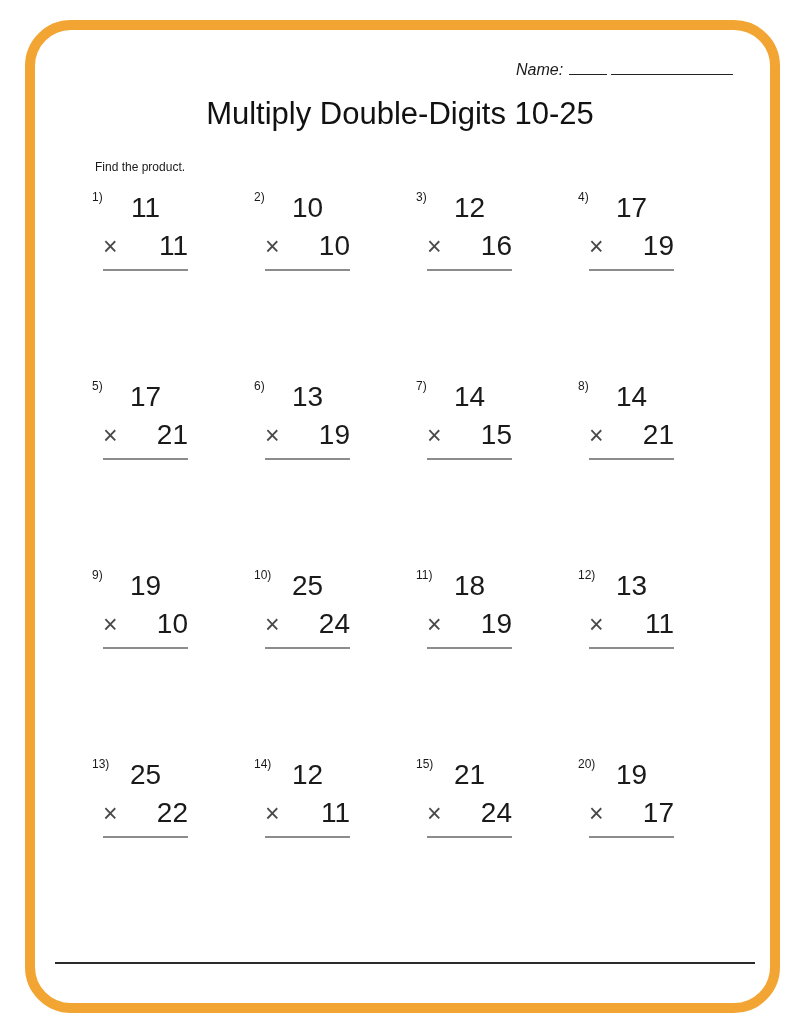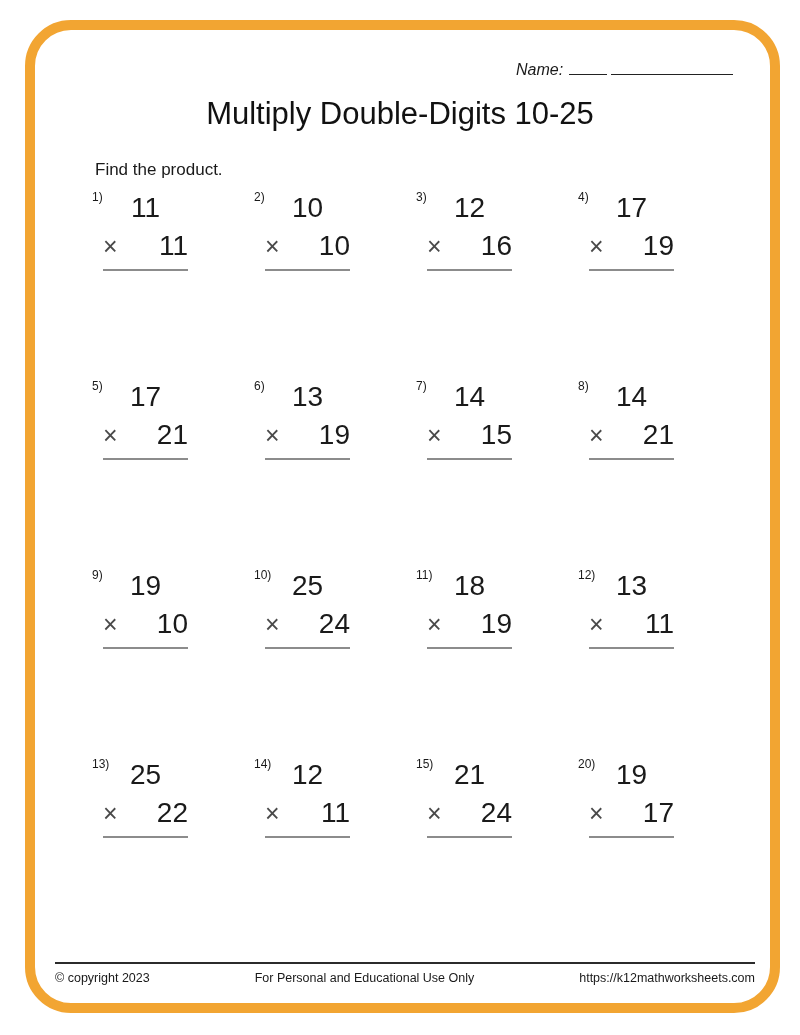--- a/index.html
+++ b/index.html
@@ -55,21 +55,21 @@
     font-size: 31px;
     font-weight: normal;
     letter-spacing: 0px;
     color: #111111;
   }
   
   .instruction {
     position: absolute;
     top: 160px;
     left: 95px;
-    font-size: 17px;
+    font-size: 12px;
     color: #1a1a1a;
   }
   
   .problems {
     position: absolute;
     left: 92px;
     top: 189px;
     display: grid;
     grid-template-columns: repeat(4, 162px);
     grid-auto-rows: 189px;
@@ -322,19 +322,14 @@
           <div class="op-row">
             <span class="times">×</span>
             <span class="bottom-operand">17</span>
           </div>
           <div class="answer-line"></div>
         </div>
       </div>
     </div>
 
   <div class="footer-rule"></div>
-  <div class="footer">
-    <span>© copyright 2023</span>
-    <span>For Personal and Educational Use Only</span>
-    <span>https://k12mathworksheets.com</span>
-  </div>
 
 </div>
 
 </body></html>

